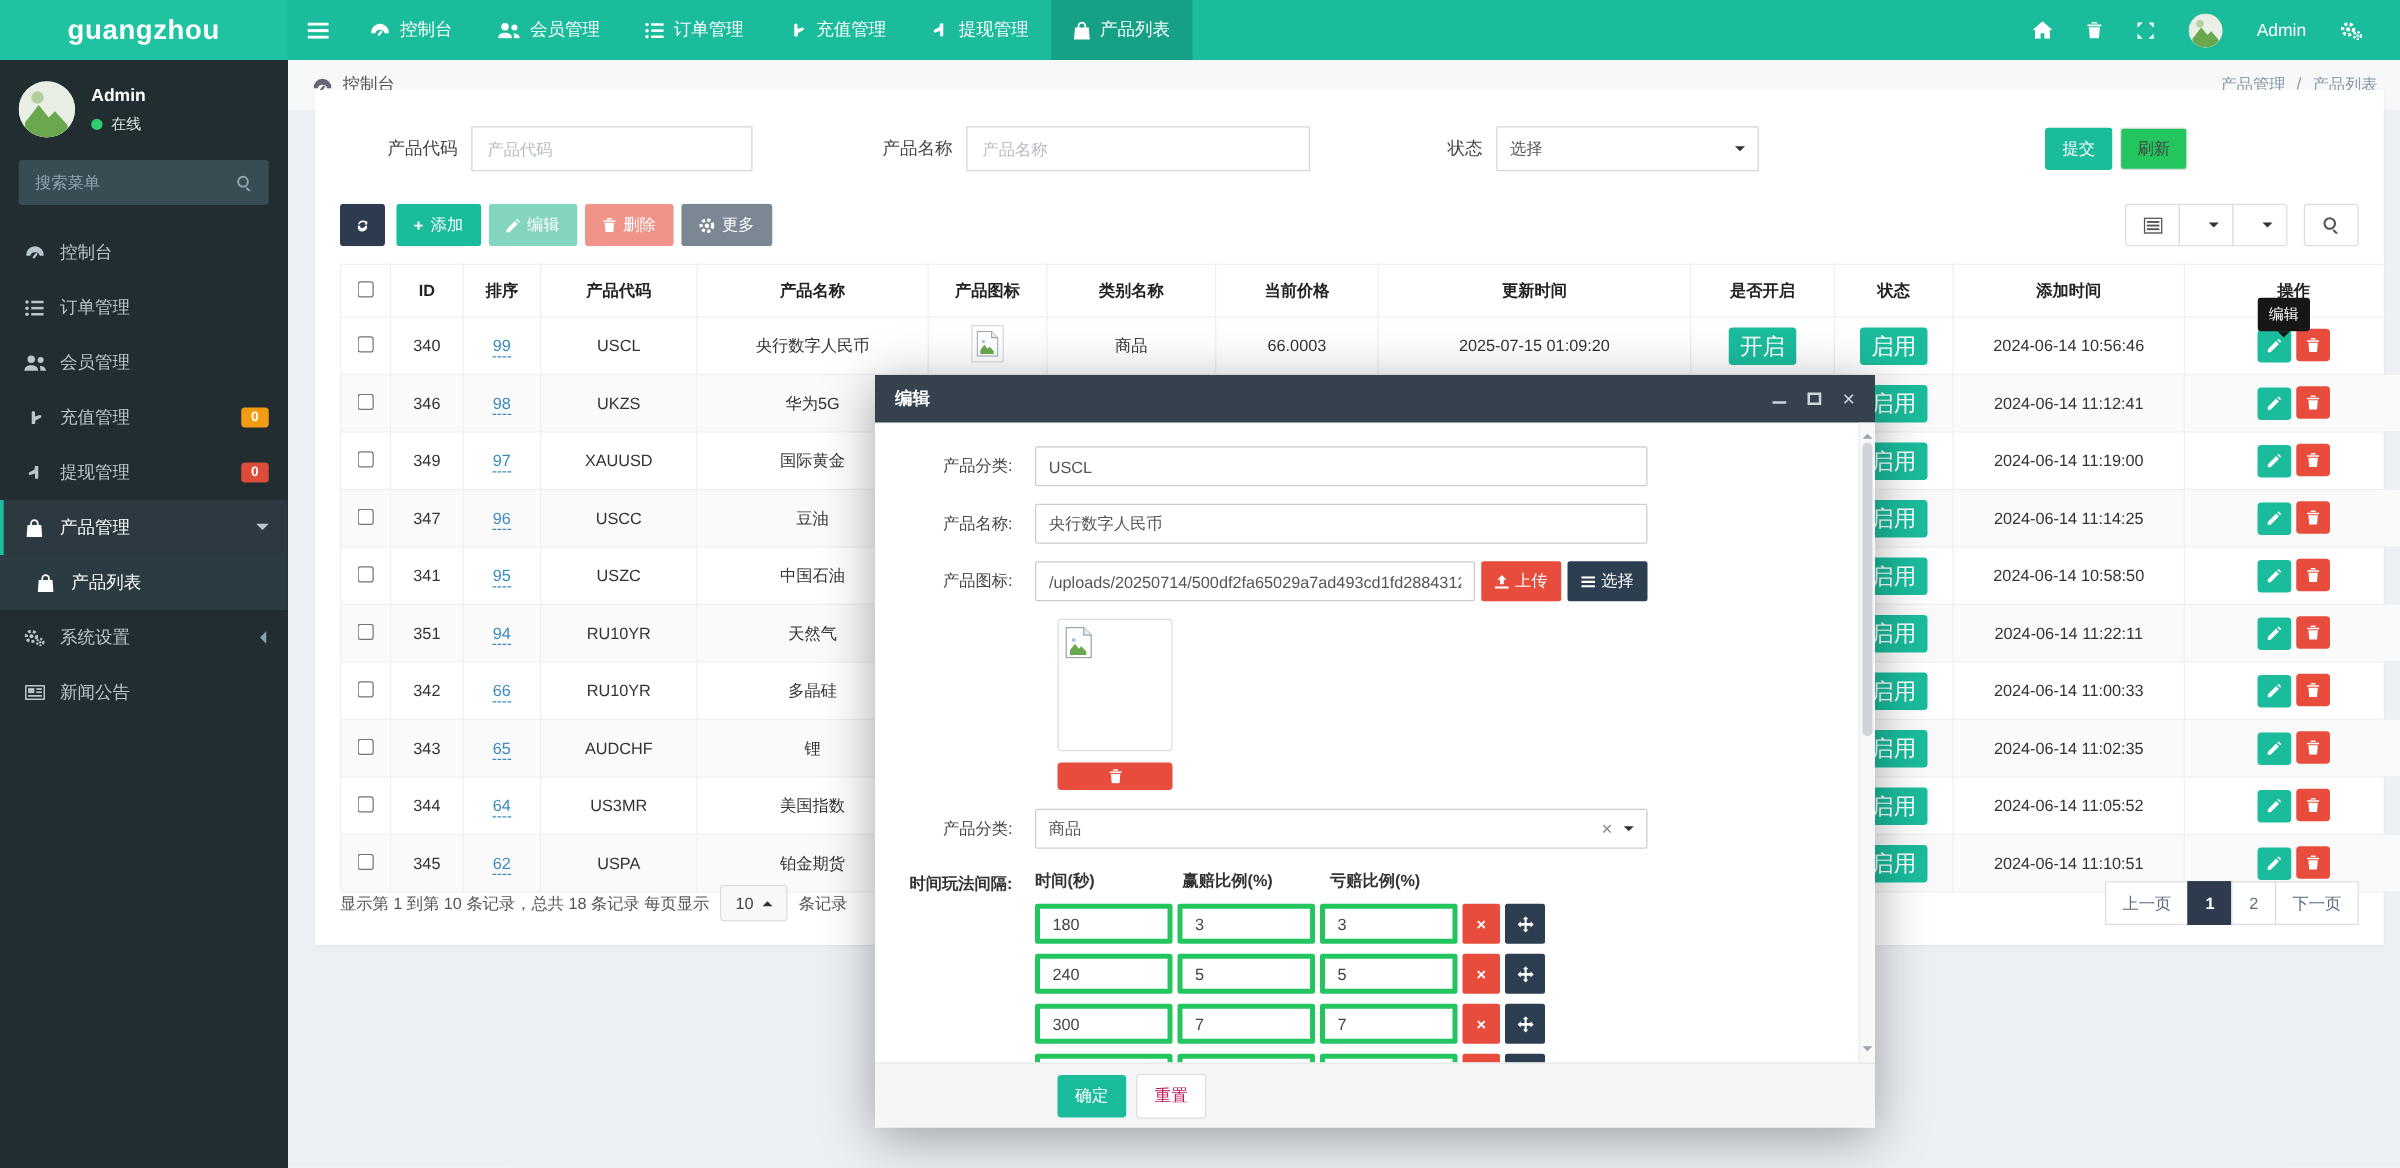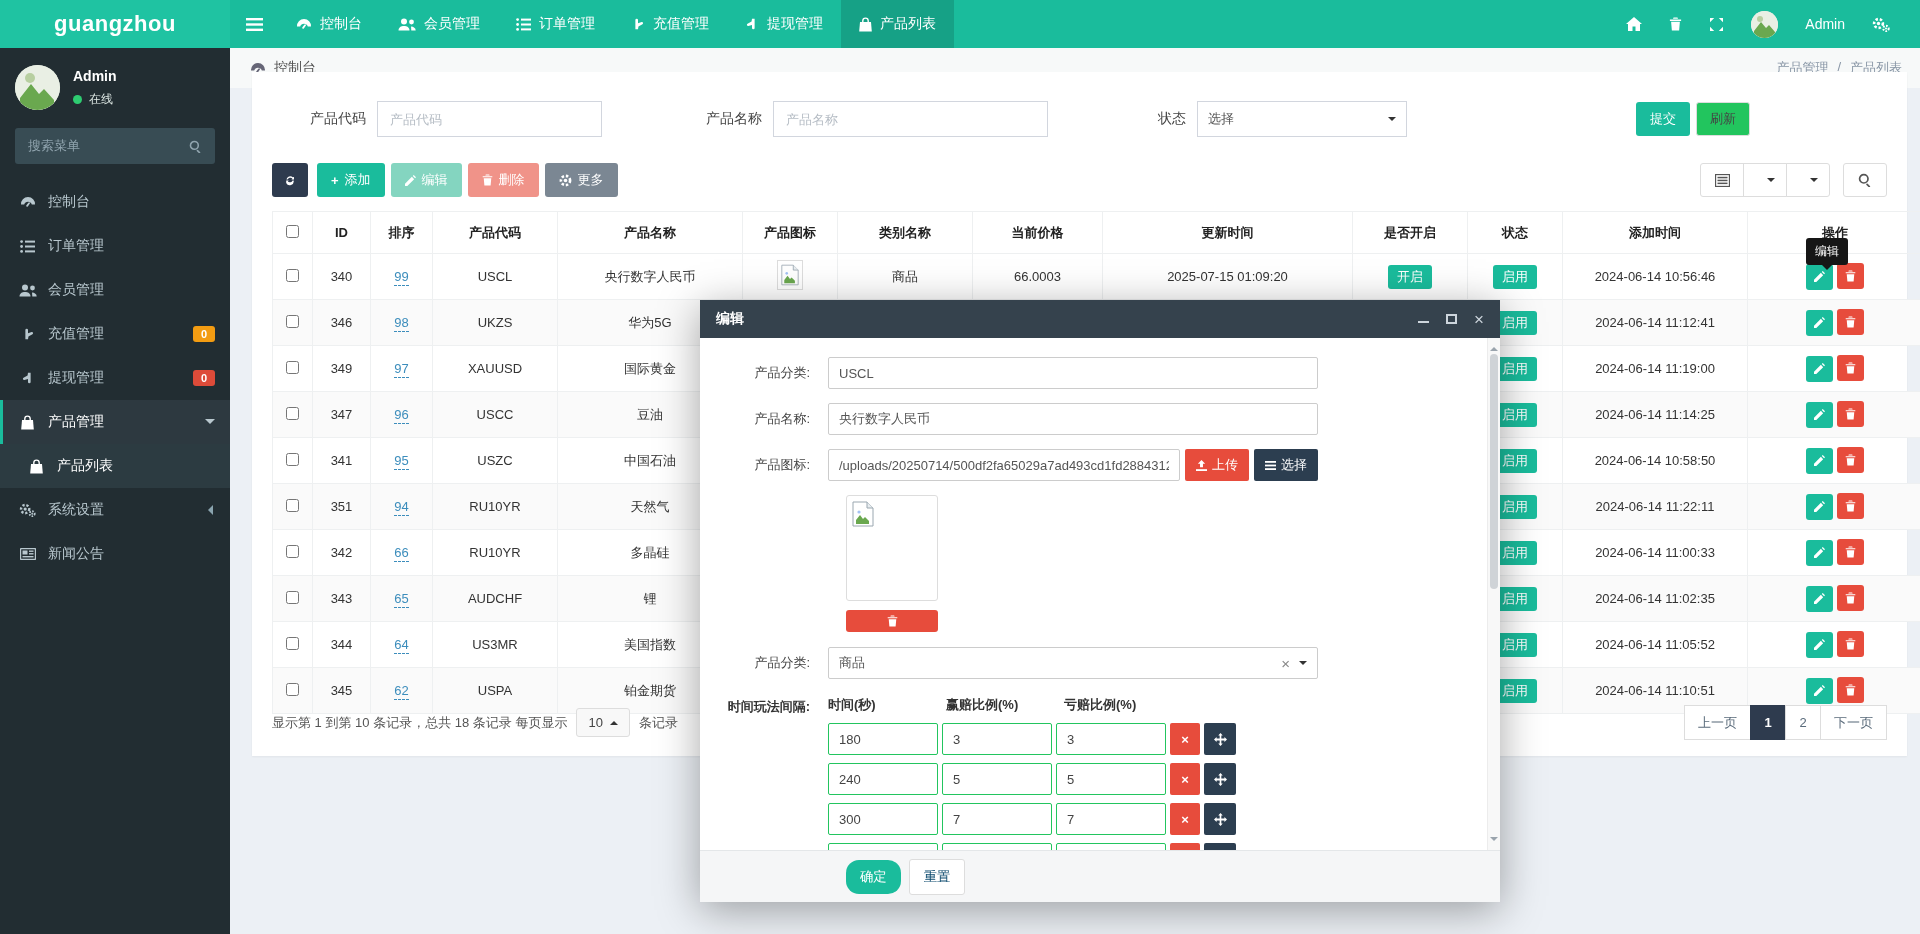--- a/index.html
+++ b/index.html
@@ -77,21 +77,21 @@
 .vg .btn+.btn{margin-left:-1px}
 .btn-search{background:#fff;border:1px solid #ddd;color:#555;margin-left:13px;width:44px}
 
 
 table{margin:14px 20px 0;width:calc(100% - 40px);border-collapse:collapse;table-layout:fixed}
 th,td{border:1px solid #eef0f1;text-align:center;font-size:13px;color:#333;overflow:hidden;white-space:nowrap}
 th{font-weight:bold;height:42px;color:#222}
 td{height:46px}
 tbody tr:nth-child(even){background:#fafafa}
 .sort-link{color:#3c8dbc;border-bottom:1px dashed #3c8dbc;cursor:pointer;text-decoration:none;padding-bottom:1px}
-.badge{display:inline-block;background:#1abc9c;color:#fff;font-size:13px;padding:3px 9px;border-radius:3px}
+.badge{display:inline-block;background:#1abc9c;color:#fff;font-size:18px;padding:3px 9px;border-radius:3px}
 .badge:empty{display:none}
 .abtn{width:27px;height:26px;border-radius:3px;margin:0 2px;color:#fff;display:inline-flex;align-items:center;justify-content:center}
 .abtn.edit{background:#1abc9c}.abtn.del{background:#e74c3c}
 .bimg{display:inline-block;border:1px solid #ddd;padding:3px;background:#fff;line-height:0}
 input[type=checkbox]{width:13px;height:13px}
 
 
 .box-footer{position:absolute;bottom:16px;left:20px;right:20px;display:flex;align-items:center;justify-content:space-between;color:#555;font-size:13px}
 .pgsize{display:inline-flex;align-items:center;gap:7px;border:1px solid #ddd;background:#f8f8f8;padding:6px 11px;border-radius:3px;margin:0 9px;color:#444;cursor:pointer}
 .car-up{width:0;height:0;border:4px solid transparent;border-bottom-color:#333;margin-bottom:3px}
@@ -121,26 +121,26 @@
 .preview{margin-left:146px;width:92px;height:106px;border:1px solid #ddd;border-radius:3px;padding:5px;background:#fff;margin-bottom:9px}
 .btn-delimg{margin-left:146px;width:92px;height:22px;background:#e74c3c;border-radius:3px;display:flex;align-items:center;justify-content:center;margin-bottom:15px}
 .m-select{width:490px;height:32px;border:1px solid #ccc;border-radius:2px;display:flex;align-items:center;padding:0 10px;color:#555;font-size:13px}
 .m-select .clear{margin-left:auto;color:#888;font-size:15px;cursor:pointer}
 .m-select .sel-car{margin-left:9px}
 .play{align-items:flex-start;margin-top:17px;margin-bottom:6px}
 .play .m-label{font-weight:bold;color:#333;padding-top:2px}
 .play-head{display:flex;gap:4px;font-weight:bold;color:#333;font-size:13px;margin-bottom:9px}
 .play-head span{width:110px}.play-head span+span{margin-left:4px}
 .play-row{display:flex;gap:4px;margin-bottom:8px;align-items:center}
-.play-input{width:110px;height:32px;border:1px solid #22c55e;border-radius:2px;padding:5px 10px;font-size:13px;color:#444}
+.play-input{width:110px;height:32px;border:4px solid #22c55e;border-radius:2px;padding:5px 10px;font-size:13px;color:#444}
 .btn-x{width:30px;height:32px;background:#e74c3c;color:#fff;border-radius:2px;font-weight:bold;font-size:13px;display:inline-flex;align-items:center;justify-content:center}
 .btn-move{width:32px;height:32px;background:#2c3e50;color:#fff;border-radius:2px;display:inline-flex;align-items:center;justify-content:center}
 .m-foot{position:absolute;left:0;right:0;bottom:0;height:52px;background:#f5f6f7;border-top:1px solid #e4e7e9;display:flex;align-items:center;padding-left:146px;gap:8px}
-.btn-ok{background:#1abc9c;color:#fff;height:34px;padding:0 14px;border-radius:13px}
-.btn-reset{background:#fff;border:1px solid #ddd;color:#0c4a6e;height:36px;padding:0 14px;border-radius:3px}
+.btn-ok{background:#1abc9c;color:#fff;height:34px;padding:0 14px;border-radius:3px}
+.btn-reset{background:#fff;border:1px solid #ddd;color:#be185d;height:36px;padding:0 14px;border-radius:3px}
 .m-scroll{position:absolute;top:0;right:0;width:13px;height:512px;background:#f8f8f8;border-left:1px solid #ececec}
 .sb-up{position:absolute;top:5px;left:2px;width:0;height:0;border:4px solid transparent;border-bottom-color:#9aa4ad}
 .sb-down{position:absolute;bottom:5px;left:2px;width:0;height:0;border:4px solid transparent;border-top-color:#9aa4ad}
 .sb-thumb{position:absolute;top:16px;left:2px;width:8px;height:235px;background:#cfd3d7;border-radius:4px}
 </style>
 </head>
 <body>
 
 <div class="navbar">
   <div class="brand">guangzhou</div>

